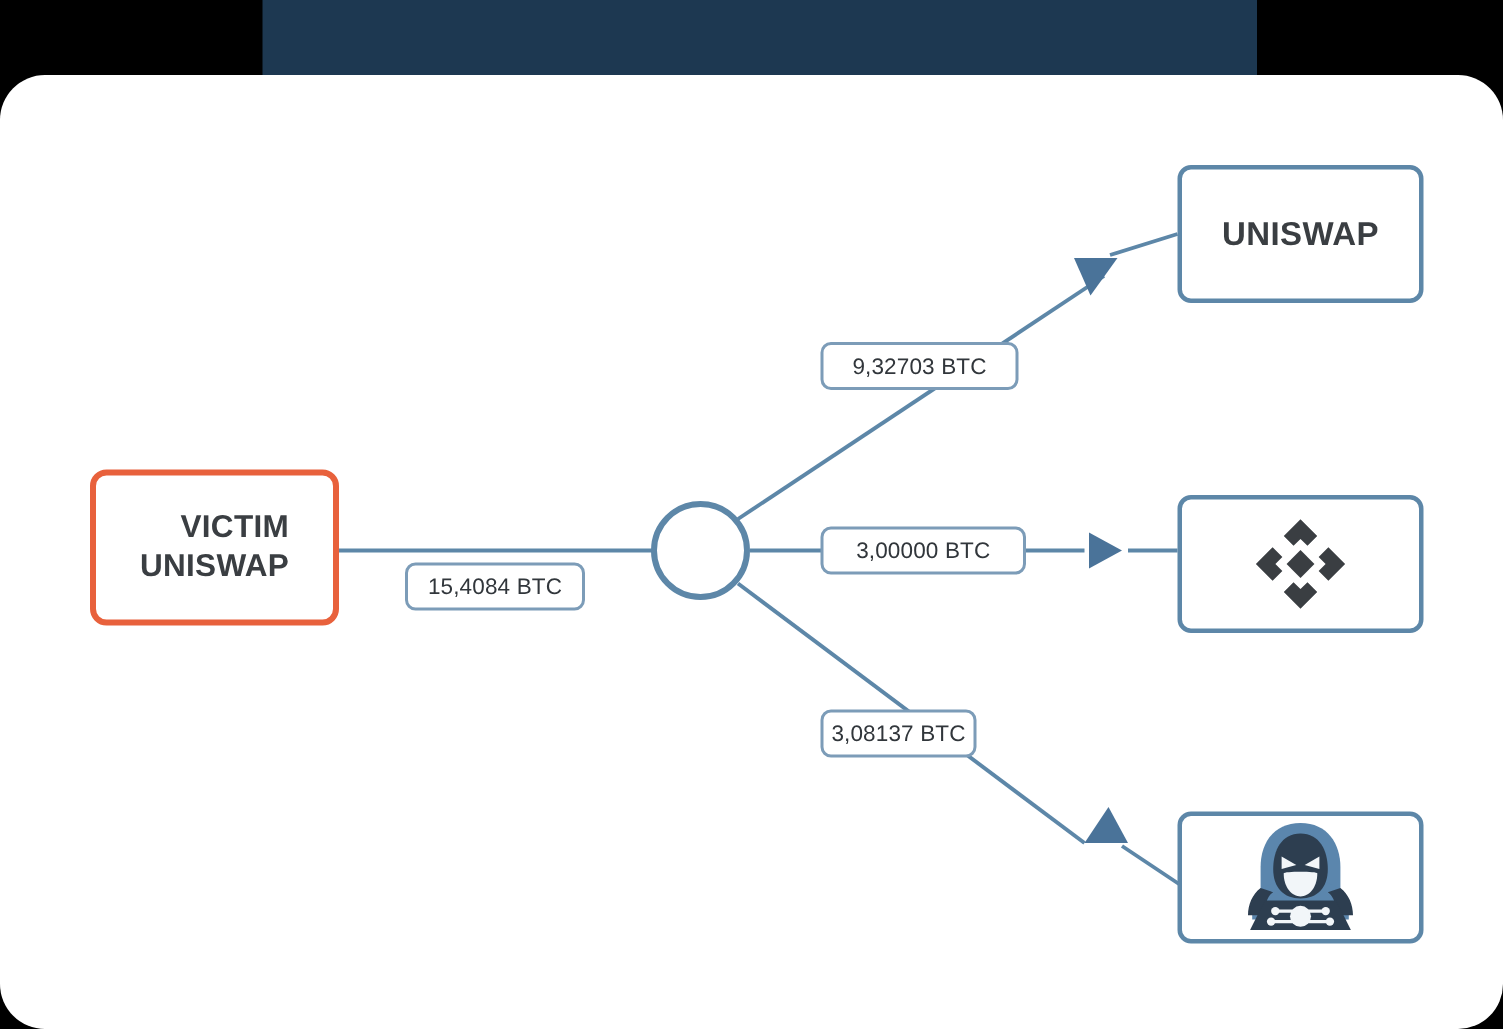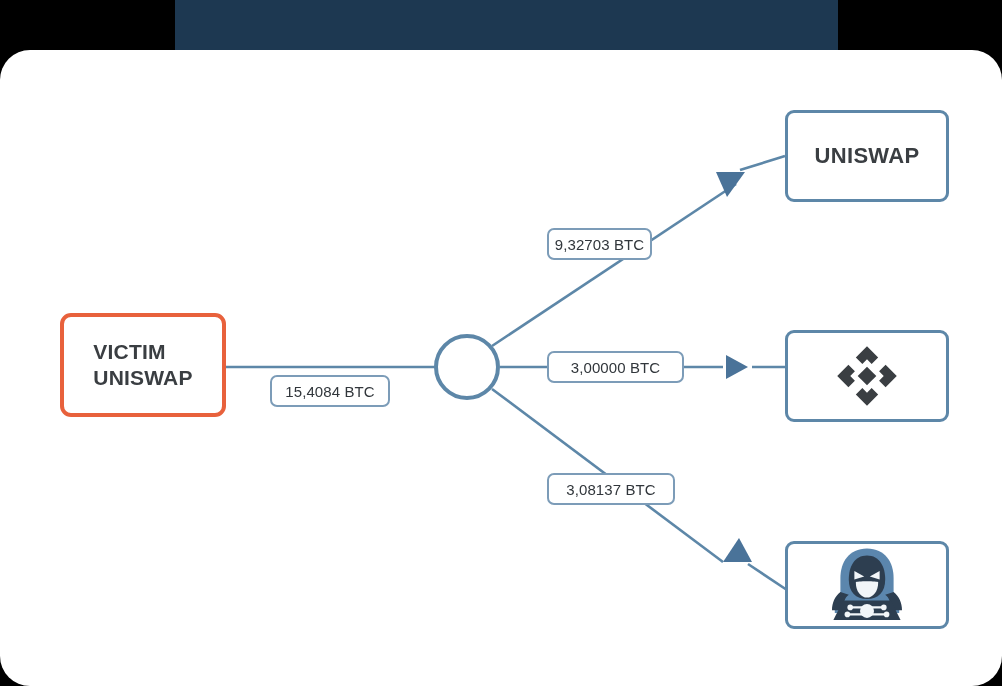--- a/index.html
+++ b/index.html
@@ -75,21 +75,21 @@
     width: 166px;
     height: 104px;
     border: 4px solid #E8613C;
     border-radius: 11px;
   }
   #node-victim-wallet .node-label {
     font-size: 21px;
     font-weight: bold;
     color: #3A3E42;
     line-height: 1.22;
-    text-align: left;
+    text-align: right;
     letter-spacing: 0.2px;
   }
   #node-uniswap {
     left: 785px;
     top: 60px;
     width: 164px;
     height: 92px;
     border: 3px solid #5D87A8;
     border-radius: 9px;
   }
@@ -134,33 +134,33 @@
   #label-victim-to-hub {
     left: 270px;
     top: 301px;
     width: 120px;
     height: 32px;
     margin-top: 24px;
   }
   #label-uniswap {
     left: 547px;
     top: 178px;
-    width: 105px;
+    width: 132px;
     height: 32px;
   }
   #label-binance {
     left: 547px;
     top: 301px;
     width: 137px;
     height: 32px;
   }
   #label-hacker {
     left: 547px;
     top: 423px;
-    width: 128px;
+    width: 104px;
     height: 32px;
   }
 </style>
 </head>
 <body>
 
 <div class="card-layer" id="card-back"></div>
 <div class="card-layer" id="card-mid"></div>
 <div class="card-layer" id="card-front"></div>
 

